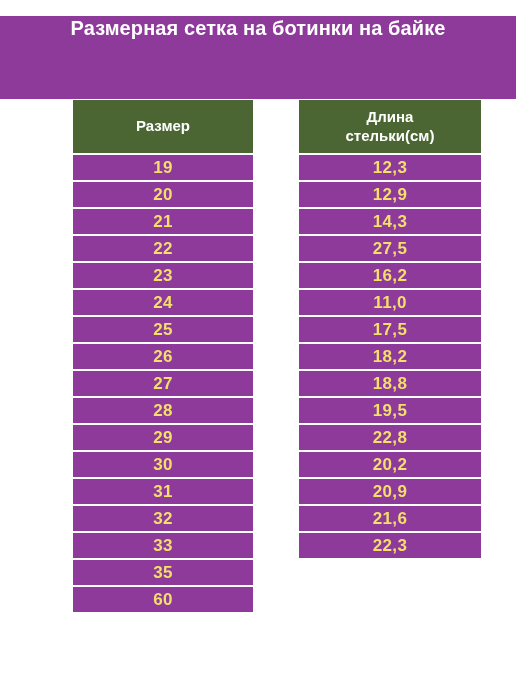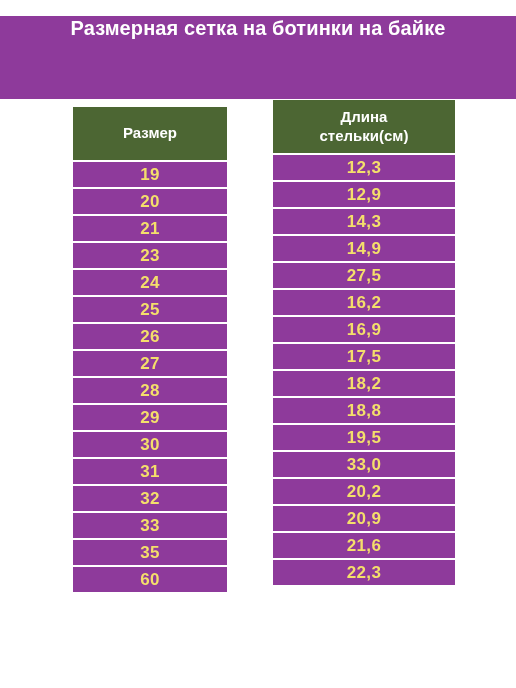--- a/index.html
+++ b/index.html
@@ -48,22 +48,21 @@
   .columns {
     display: flex;
     justify-content: flex-start;
     padding-left: 73px;
   }
   .col {
     display: flex;
     flex-direction: column;
   }
   .col-size {
-    width: 154px;
-    margin-top: 7px;
+    width: 180px;
   }
   .col-gap {
     width: 46px;
   }
   .col-length {
     width: 182px;
   }
   .col-header {
     background: #4C6633;
     color: #ffffff;
@@ -108,20 +107,21 @@
 
   <div class="table-area">
     <div class="columns">
 
       <div class="col col-size">
         <div class="col-header">Размер</div>
         <div class="cells">
           <div class="cell">19</div>
           <div class="cell">20</div>
           <div class="cell">21</div>
+          <div class="cell">22</div>
           <div class="cell">23</div>
           <div class="cell">24</div>
           <div class="cell">25</div>
           <div class="cell">26</div>
           <div class="cell">27</div>
           <div class="cell">28</div>
           <div class="cell">29</div>
           <div class="cell">30</div>
           <div class="cell">31</div>
           <div class="cell">32</div>
@@ -137,29 +137,28 @@
         <div class="col-header">
           <span>
             <span>Длина</span><br>
             <span>стельки(см)</span>
           </span>
         </div>
         <div class="cells">
           <div class="cell">12,3</div>
           <div class="cell">12,9</div>
           <div class="cell">14,3</div>
-          <div class="cell">14,9</div>
           <div class="cell">27,5</div>
           <div class="cell">16,2</div>
-          <div class="cell">16,9</div>
+          <div class="cell">11,0</div>
           <div class="cell">17,5</div>
           <div class="cell">18,2</div>
           <div class="cell">18,8</div>
           <div class="cell">19,5</div>
-          <div class="cell">33,0</div>
+          <div class="cell">22,8</div>
           <div class="cell">20,2</div>
           <div class="cell">20,9</div>
           <div class="cell">21,6</div>
           <div class="cell">22,3</div>
         </div>
       </div>
 
     </div>
   </div>
 

